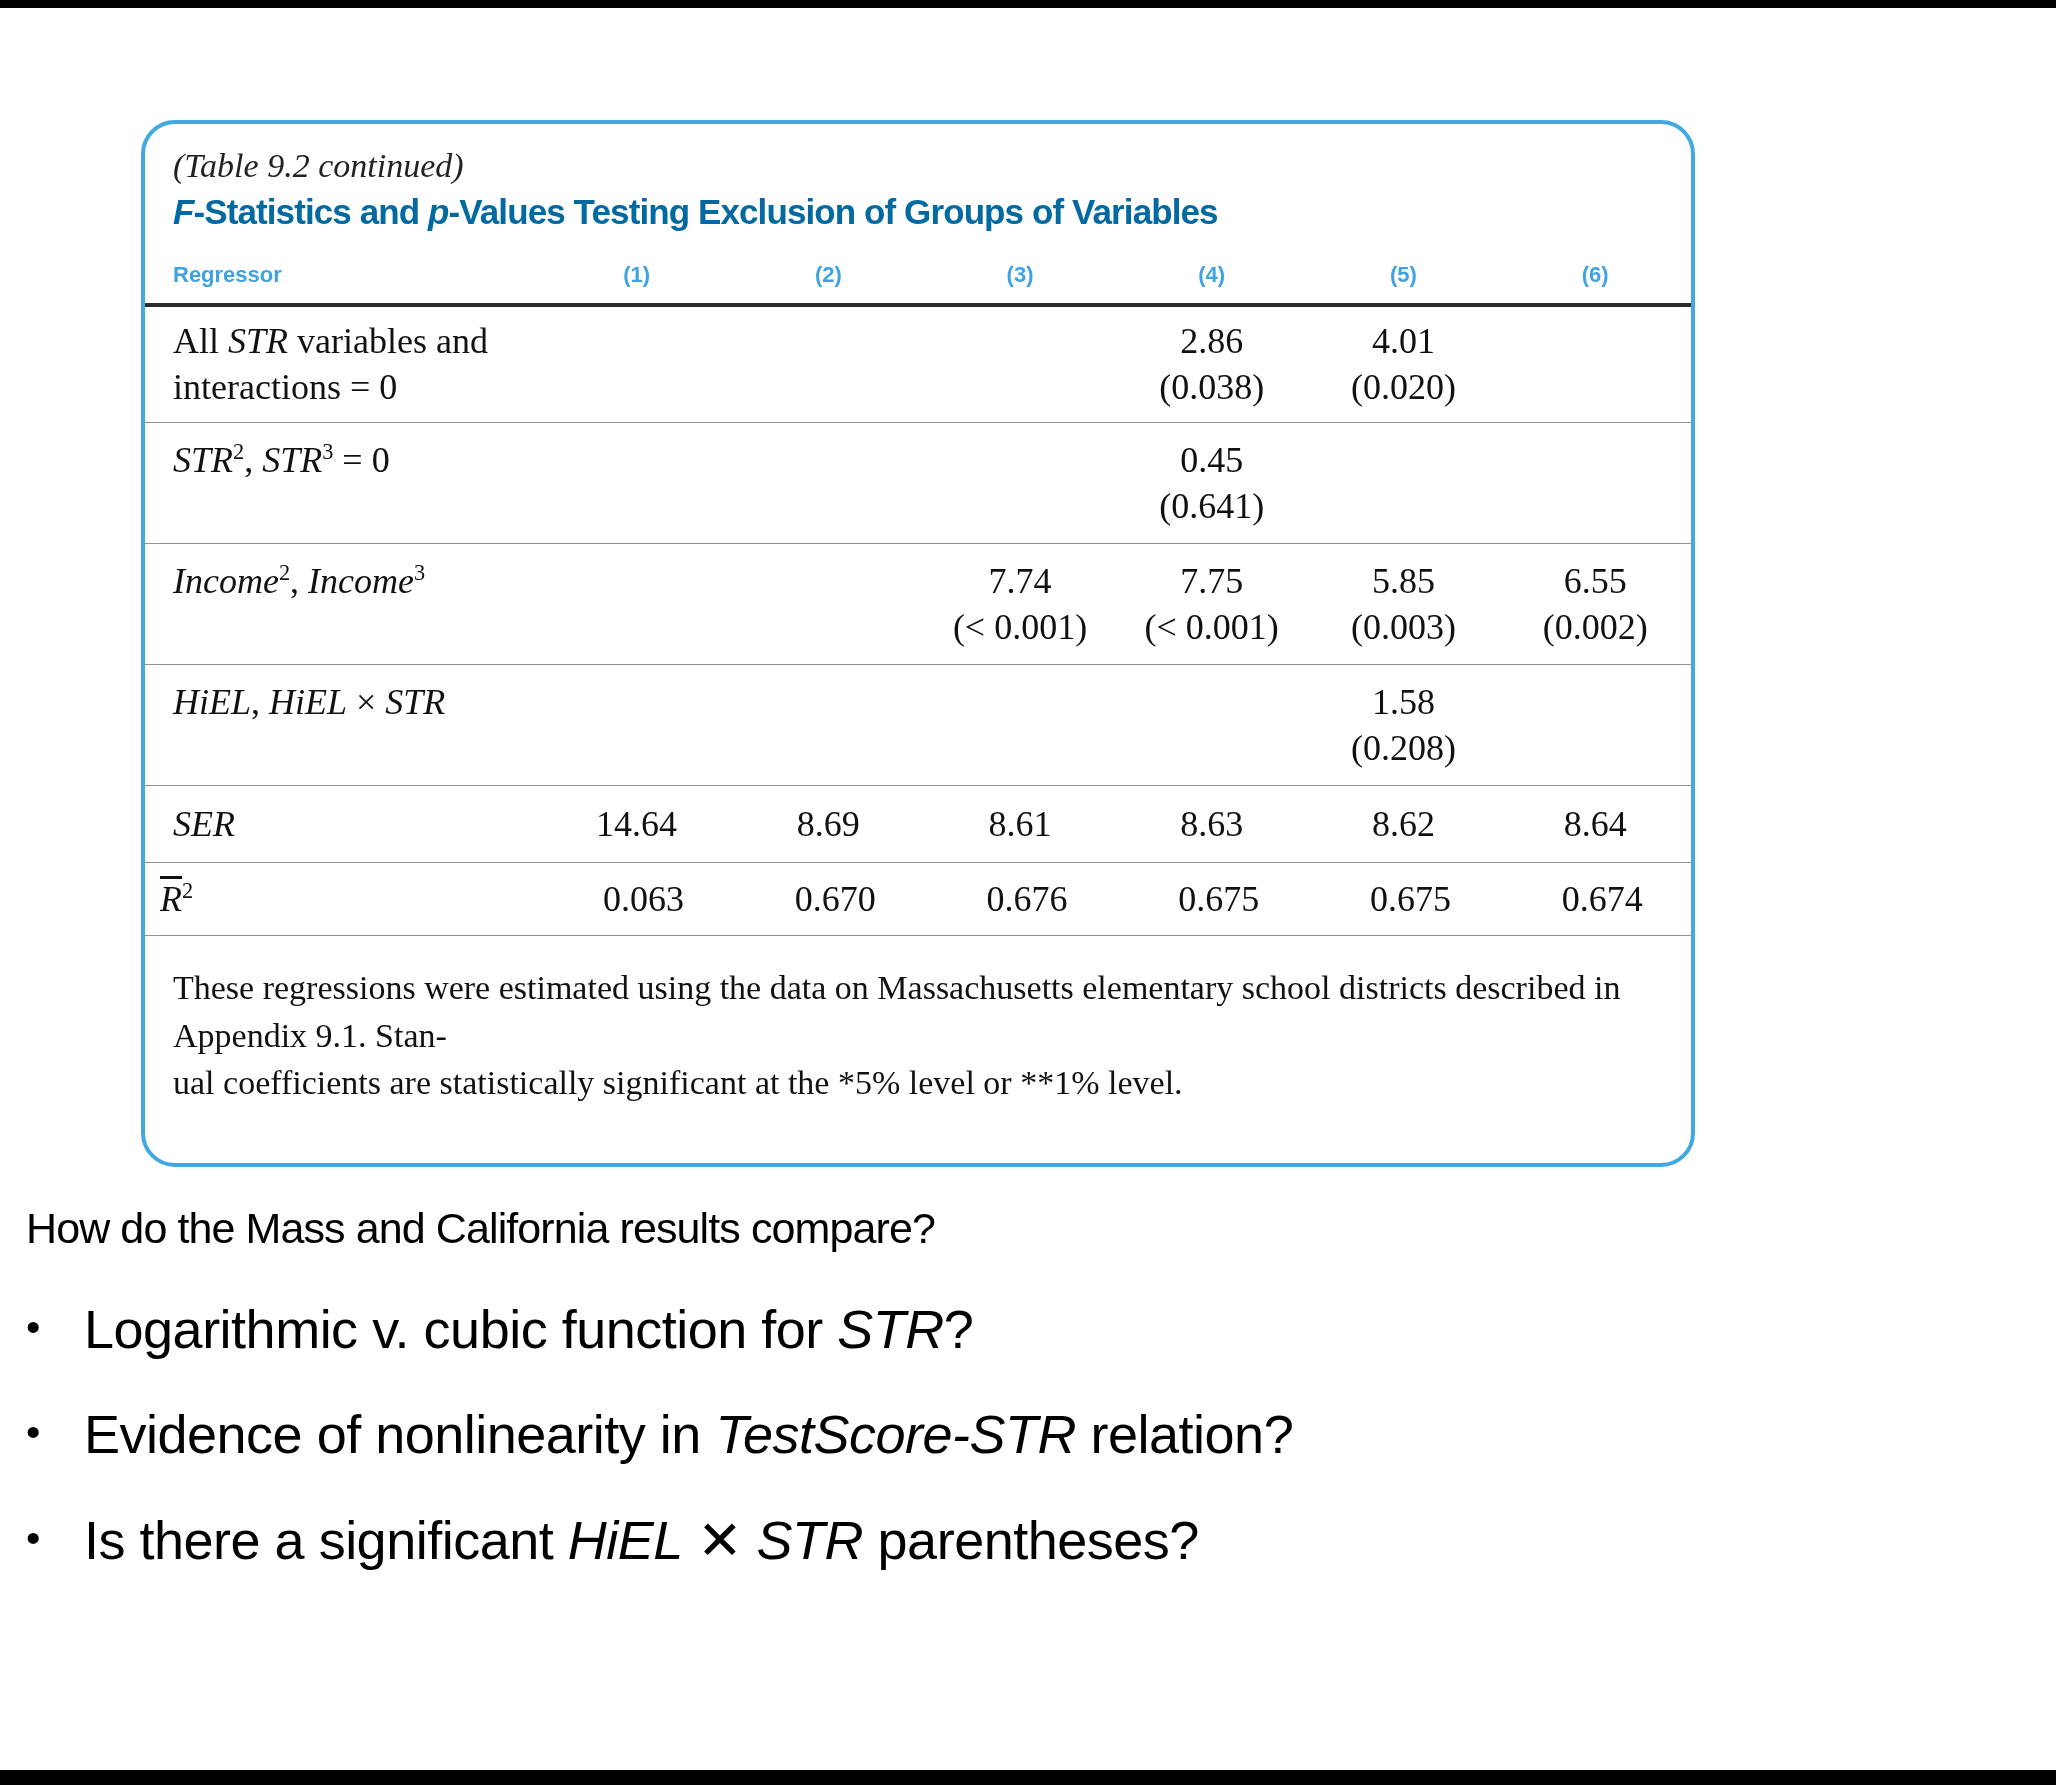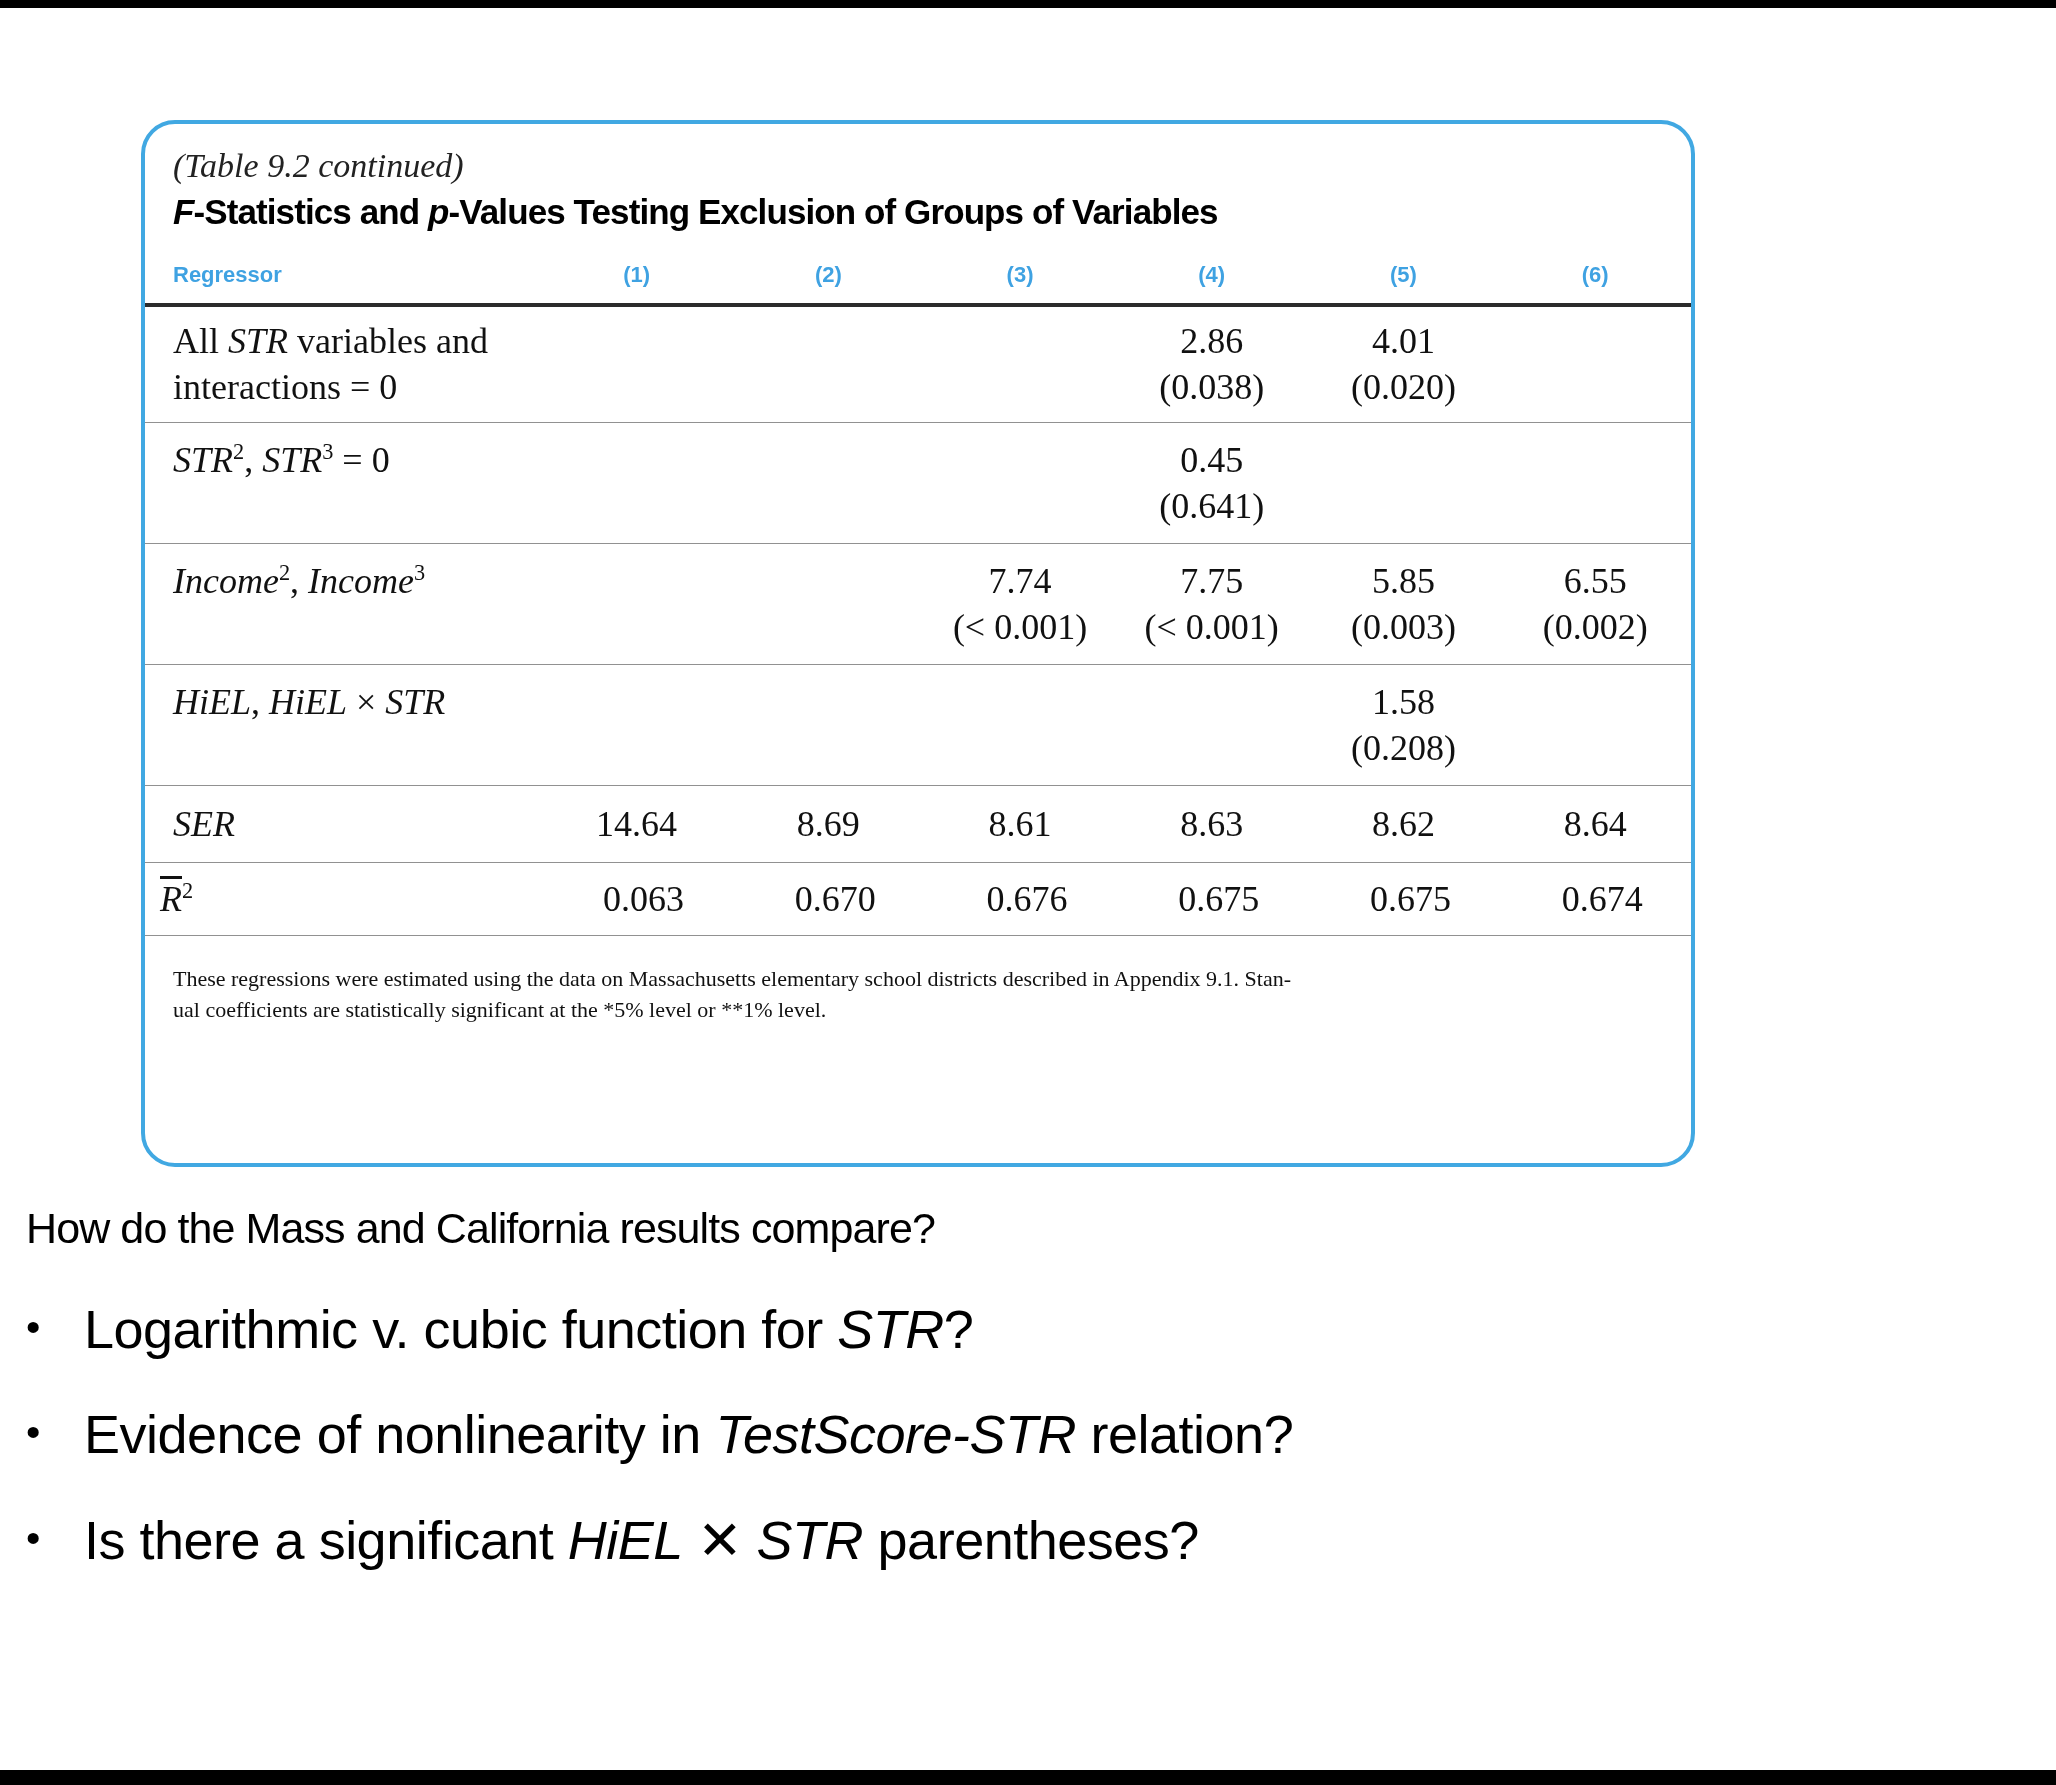--- a/index.html
+++ b/index.html
@@ -30,21 +30,21 @@
     font-style: italic;
     font-size: 34px;
     color: #222;
   }
   .card-title {
     margin: 7.5px 0 0 28px;
     font-family: "Liberation Sans", sans-serif;
     font-weight: bold;
     font-size: 35px;
     letter-spacing: -0.9px;
-    color: #000000;
+    color: #0369a1;
   }
   table.stats {
     width: 100%;
     border-collapse: collapse;
     margin-top: 26px;
   }
   table.stats thead tr { border-bottom: 4.7px solid #2b2b2b; }
   table.stats tbody tr { border-bottom: 1.9px solid #919191; }
   th {
     font-family: "Liberation Sans", sans-serif;
@@ -65,21 +65,21 @@
   }
   td.lbl { text-align: left; padding-left: 28px; white-space: normal; }
   tr.r0 td { padding-top: 11.3px; padding-bottom: 11.3px; }
   tr.r1 td, tr.r2 td, tr.r3 td { padding-top: 14px; padding-bottom: 14px; }
   tr.r4 td { padding-top: 15px; padding-bottom: 15px; }
   tr.r5 td { padding-top: 13px; padding-bottom: 13px; padding-left: 15px; }
   sup { font-size: 62%; line-height: 0; vertical-align: super; }
   .ov { text-decoration: overline; }
   .footnote {
     margin: 28px 38px 0 28px;
-    font-size: 22px;
+    font-size: 34px;
     line-height: 1.40;
     color: #111;
   }
 
   
   .question {
     position: absolute;
     left: 26px; top: 1202px;
     width: 1996px;
     font-family: "Liberation Sans", sans-serif;

